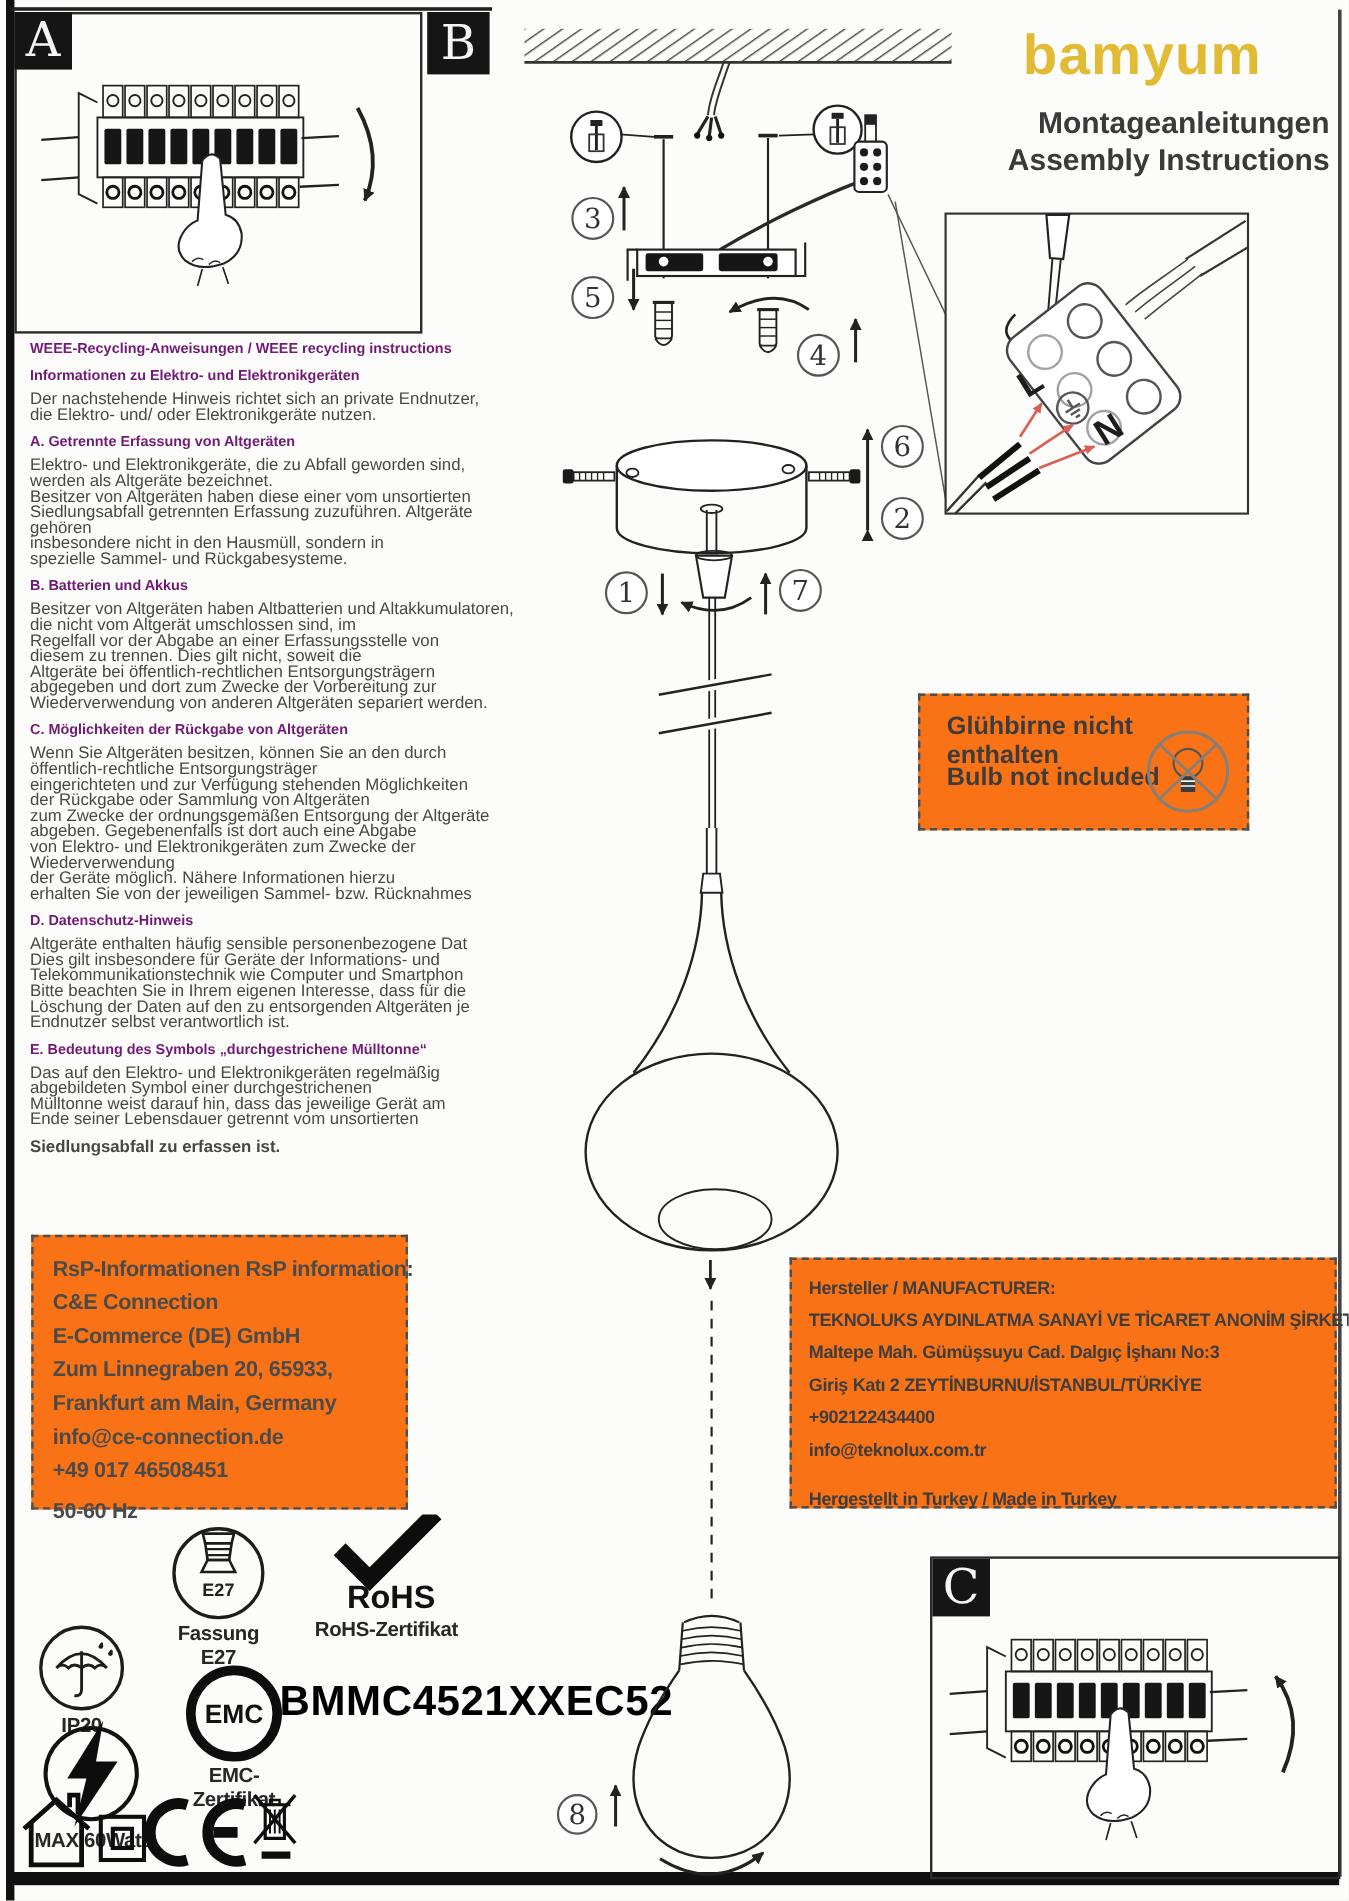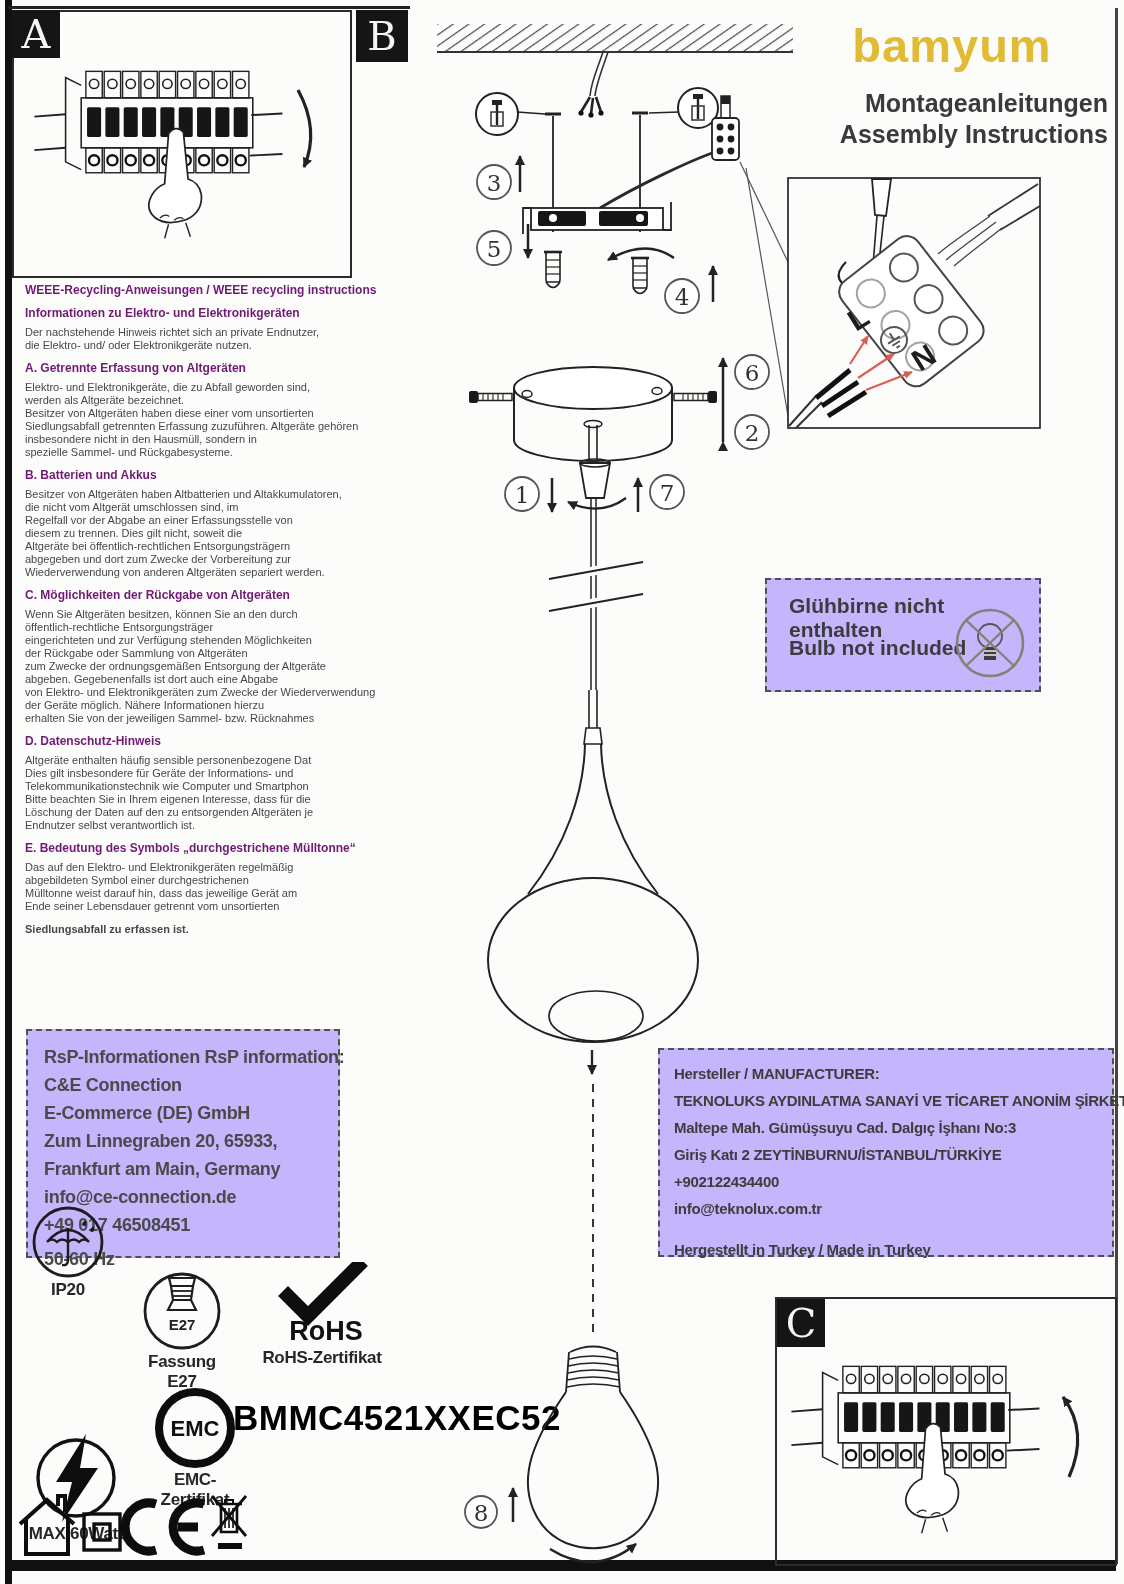--- a/index.html
+++ b/index.html
@@ -14,26 +14,26 @@
   .frame-right{left:1115px;top:8px;width:3px;height:1556px;background:#444;}
   
   .panelbox{border:2px solid #2b2b2b;background:transparent;}
   .ptag{width:48px;height:48px;background:#151515;color:#f5f5f5;display:flex;
         align-items:center;justify-content:center;font-family:"DejaVu Serif",serif;
         font-size:40px;font-weight:400;}
   
   .weee{width:418px;line-height:13px;}
   .wh{font-size:12px;font-weight:700;color:#701a75;margin:10px 0 6px 0;white-space:pre-line;}
   .wh:first-child{margin-top:0;}
-  .wp{font-size:11px;font-weight:400;color:#474747;margin:0 0 6px 0;white-space:pre-line;line-height:13px;}
+  .wp{font-size:14px;font-weight:400;color:#474747;margin:0 0 6px 0;white-space:pre-line;line-height:13px;}
   
   .logo{font-size:47px;font-weight:800;letter-spacing:1px;}
   .titles{width:300px;text-align:center;font-size:25px;font-weight:700;color:#3a3a3a;line-height:31px;}
   
-  .dashbox{border:2px dashed #4f4f4f;background:#c4b5fd;}
+  .dashbox{border:2px dashed #4f4f4f;background:#f97316;}
   .bulbbox-line{font-size:21px;font-weight:700;color:#3c3c3c;}
   .rsp-line{font-size:18px;font-weight:700;color:#4a4a4a;line-height:28px;letter-spacing:-0.3px;white-space:nowrap;}
   .man-line{font-size:15px;font-weight:700;color:#3d3d3d;line-height:27px;letter-spacing:-0.3px;white-space:nowrap;}
   
   .icolabel{font-size:17px;font-weight:700;color:#272727;text-align:center;letter-spacing:-0.3px;}
   .iconwrap{display:flex;flex-direction:column;align-items:center;}
   .code{font-size:35px;font-weight:800;color:#000;letter-spacing:0.5px;}
   .stepnum{font-family:"DejaVu Serif",serif;font-size:23px;fill:#333;}
   .lnlabel{font-family:"Liberation Sans",sans-serif;font-size:30px;font-weight:700;fill:#1d1d1d;}
   .rohs-t{font-family:"Liberation Sans",sans-serif;font-weight:700;font-size:27px;fill:#111;}
@@ -390,21 +390,21 @@
       <div class="man-line">Hersteller / MANUFACTURER:</div>
       <div class="man-line">TEKNOLUKS AYDINLATMA SANAYİ VE TİCARET ANONİM ŞİRKETİ</div>
       <div class="man-line">Maltepe Mah. Gümüşsuyu Cad. Dalgıç İşhanı No:3</div>
       <div class="man-line">Giriş Katı 2 ZEYTİNBURNU/İSTANBUL/TÜRKİYE</div>
       <div class="man-line">+902122434400</div>
       <div class="man-line">info@teknolux.com.tr</div>
       <div class="man-line" style="margin-top:14px;">Hergestellt in Turkey / Made in Turkey</div>
     </div>
   </div>
 
-  <div class="abs iconwrap" style="left:26px;top:1204px;width:84px;">
+  <div class="abs iconwrap" style="left:26px;top:1352px;width:84px;">
     <svg width="76" height="76" viewBox="0 0 76 76">
       <circle cx="38" cy="38" r="34" fill="none" stroke="#1d1d1d" stroke-width="2.8"></circle>
       <path d="M17,38 Q38,14 59,38 Q54,33 49,38 Q44,33 38,38 Q32,33 27,38 Q22,33 17,38 Z" fill="none" stroke="#1d1d1d" stroke-width="2.4"></path>
       <path d="M38,24 L38,38 M38,38 L38,56 Q38,62 32,61" fill="none" stroke="#1d1d1d" stroke-width="2.4"></path>
       <path d="M52,20 q4,-7 4,0 a2,2 0 1 1 -4,0 Z" fill="#1d1d1d"></path>
       <path d="M60,26 q4,-7 4,0 a2,2 0 1 1 -4,0 Z" fill="#1d1d1d"></path>
     </svg>
     <div class="icolabel">IP20</div>
   </div>
 

